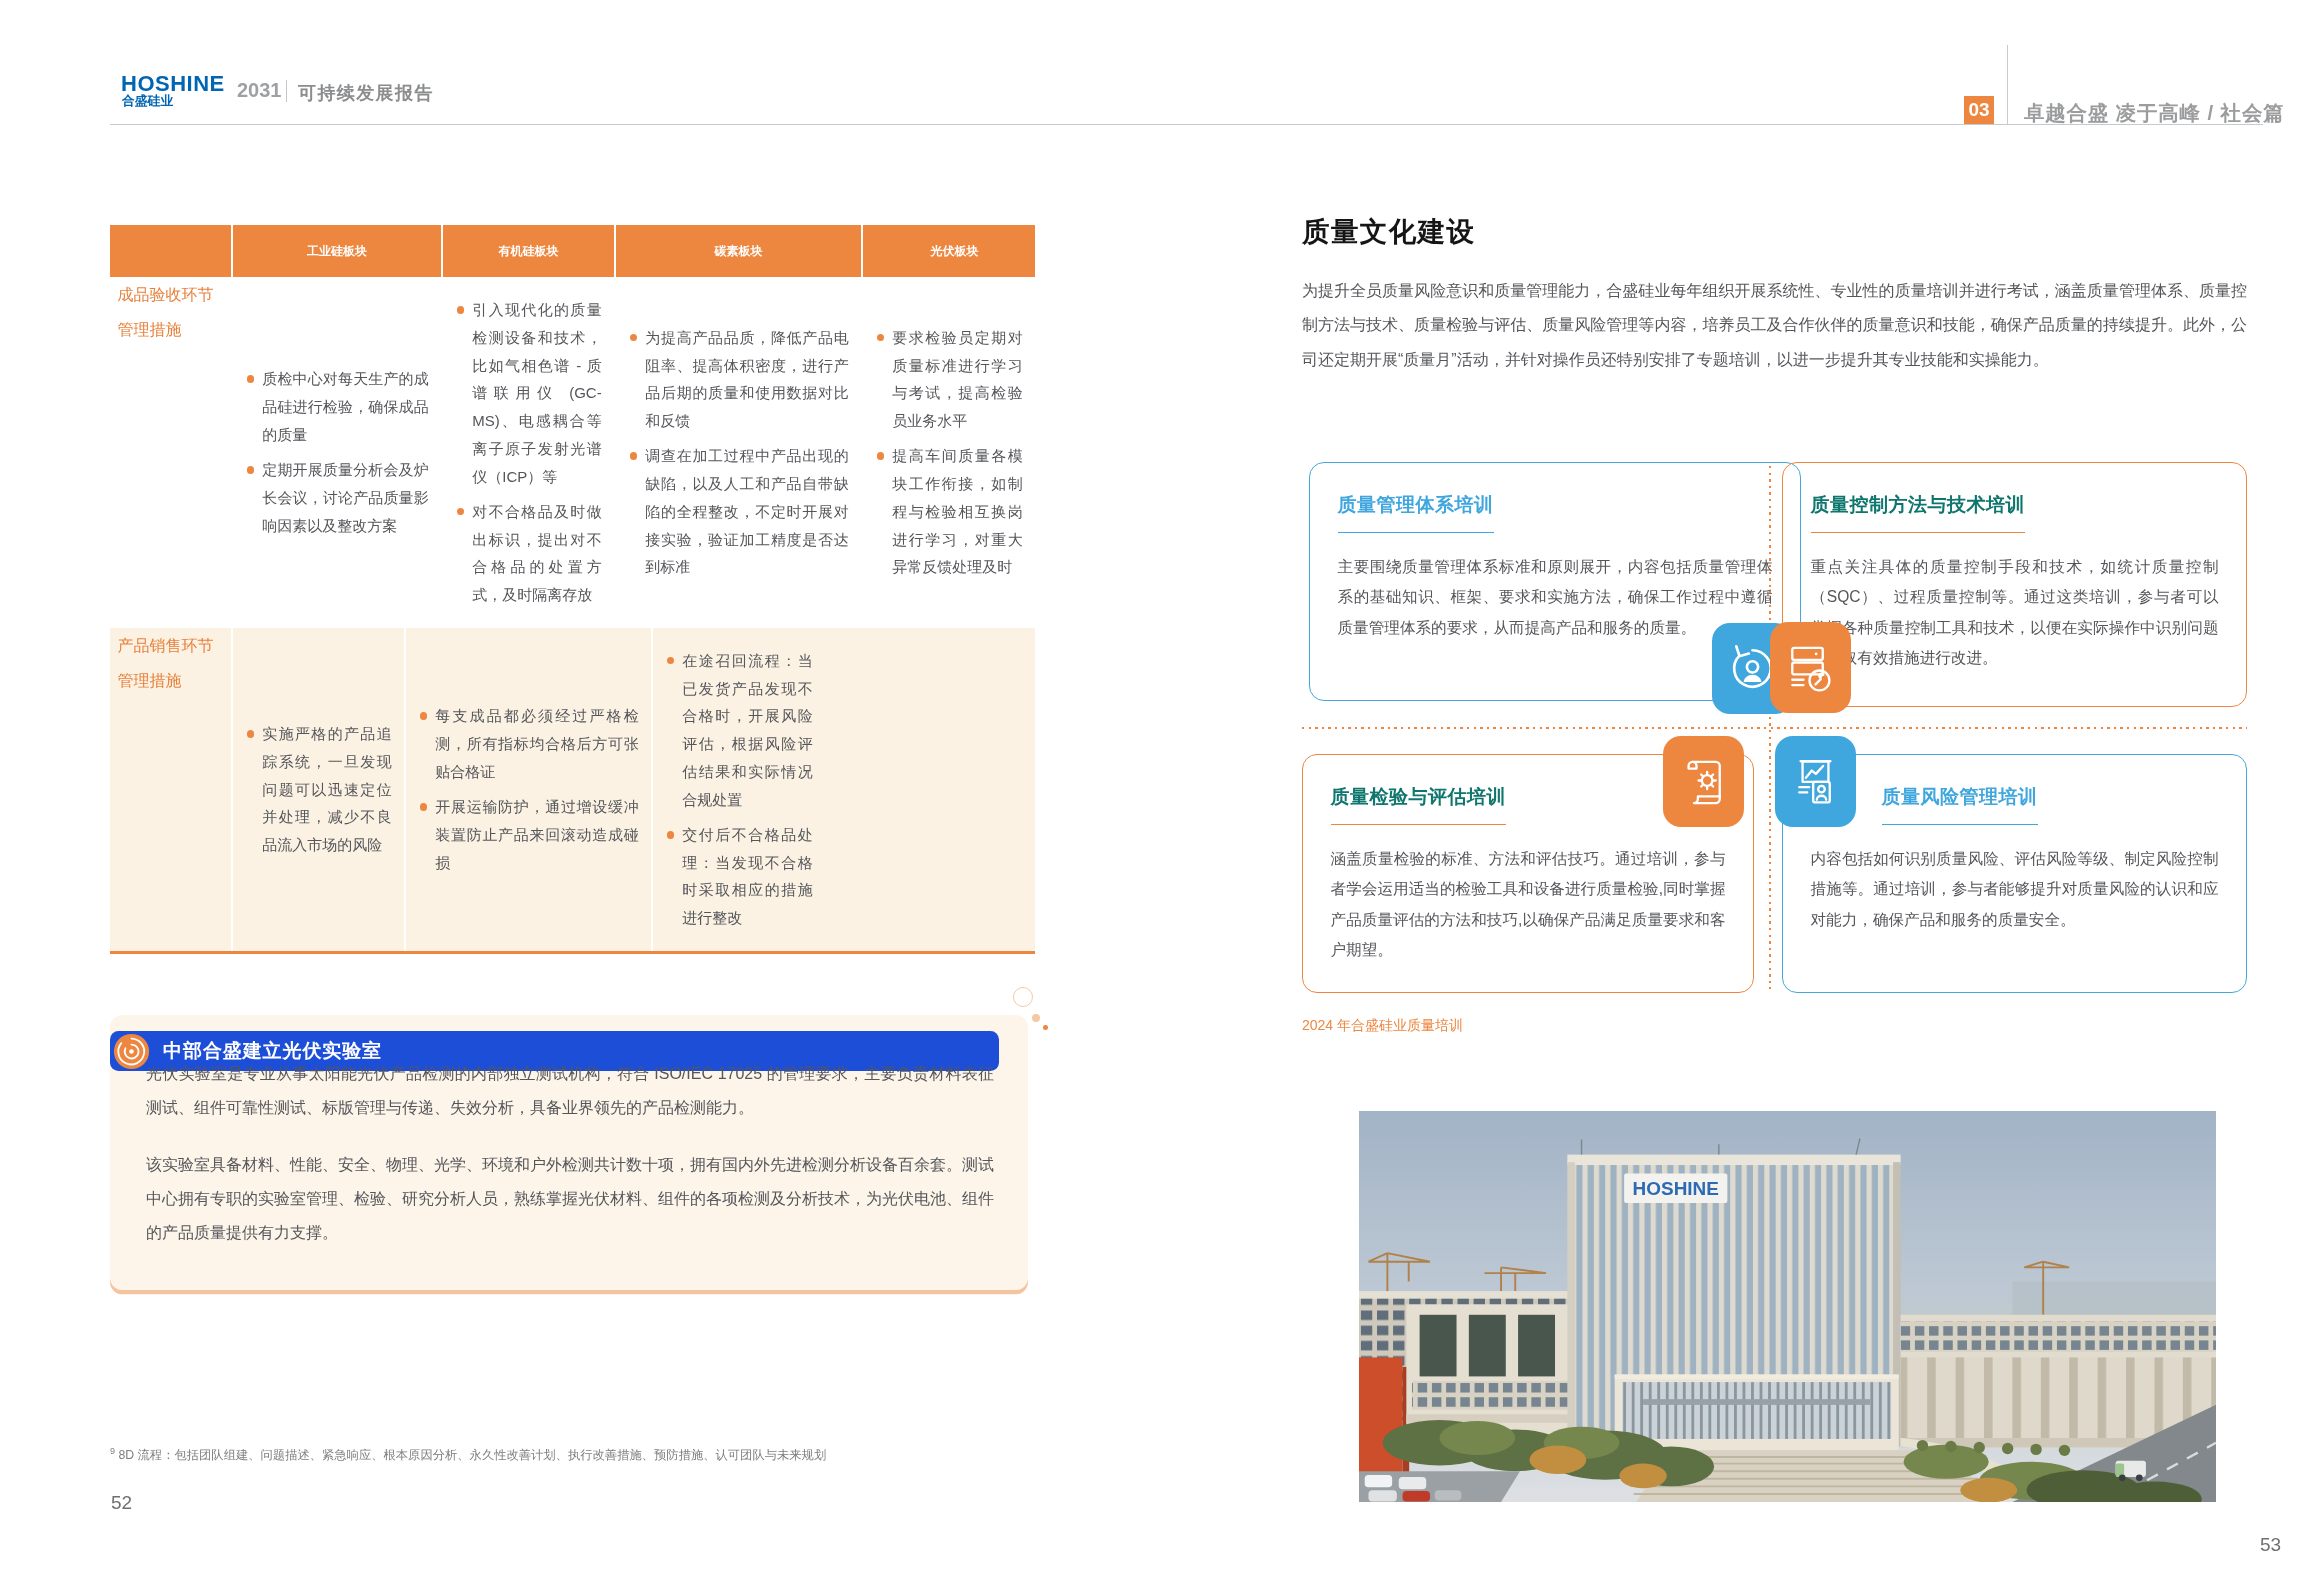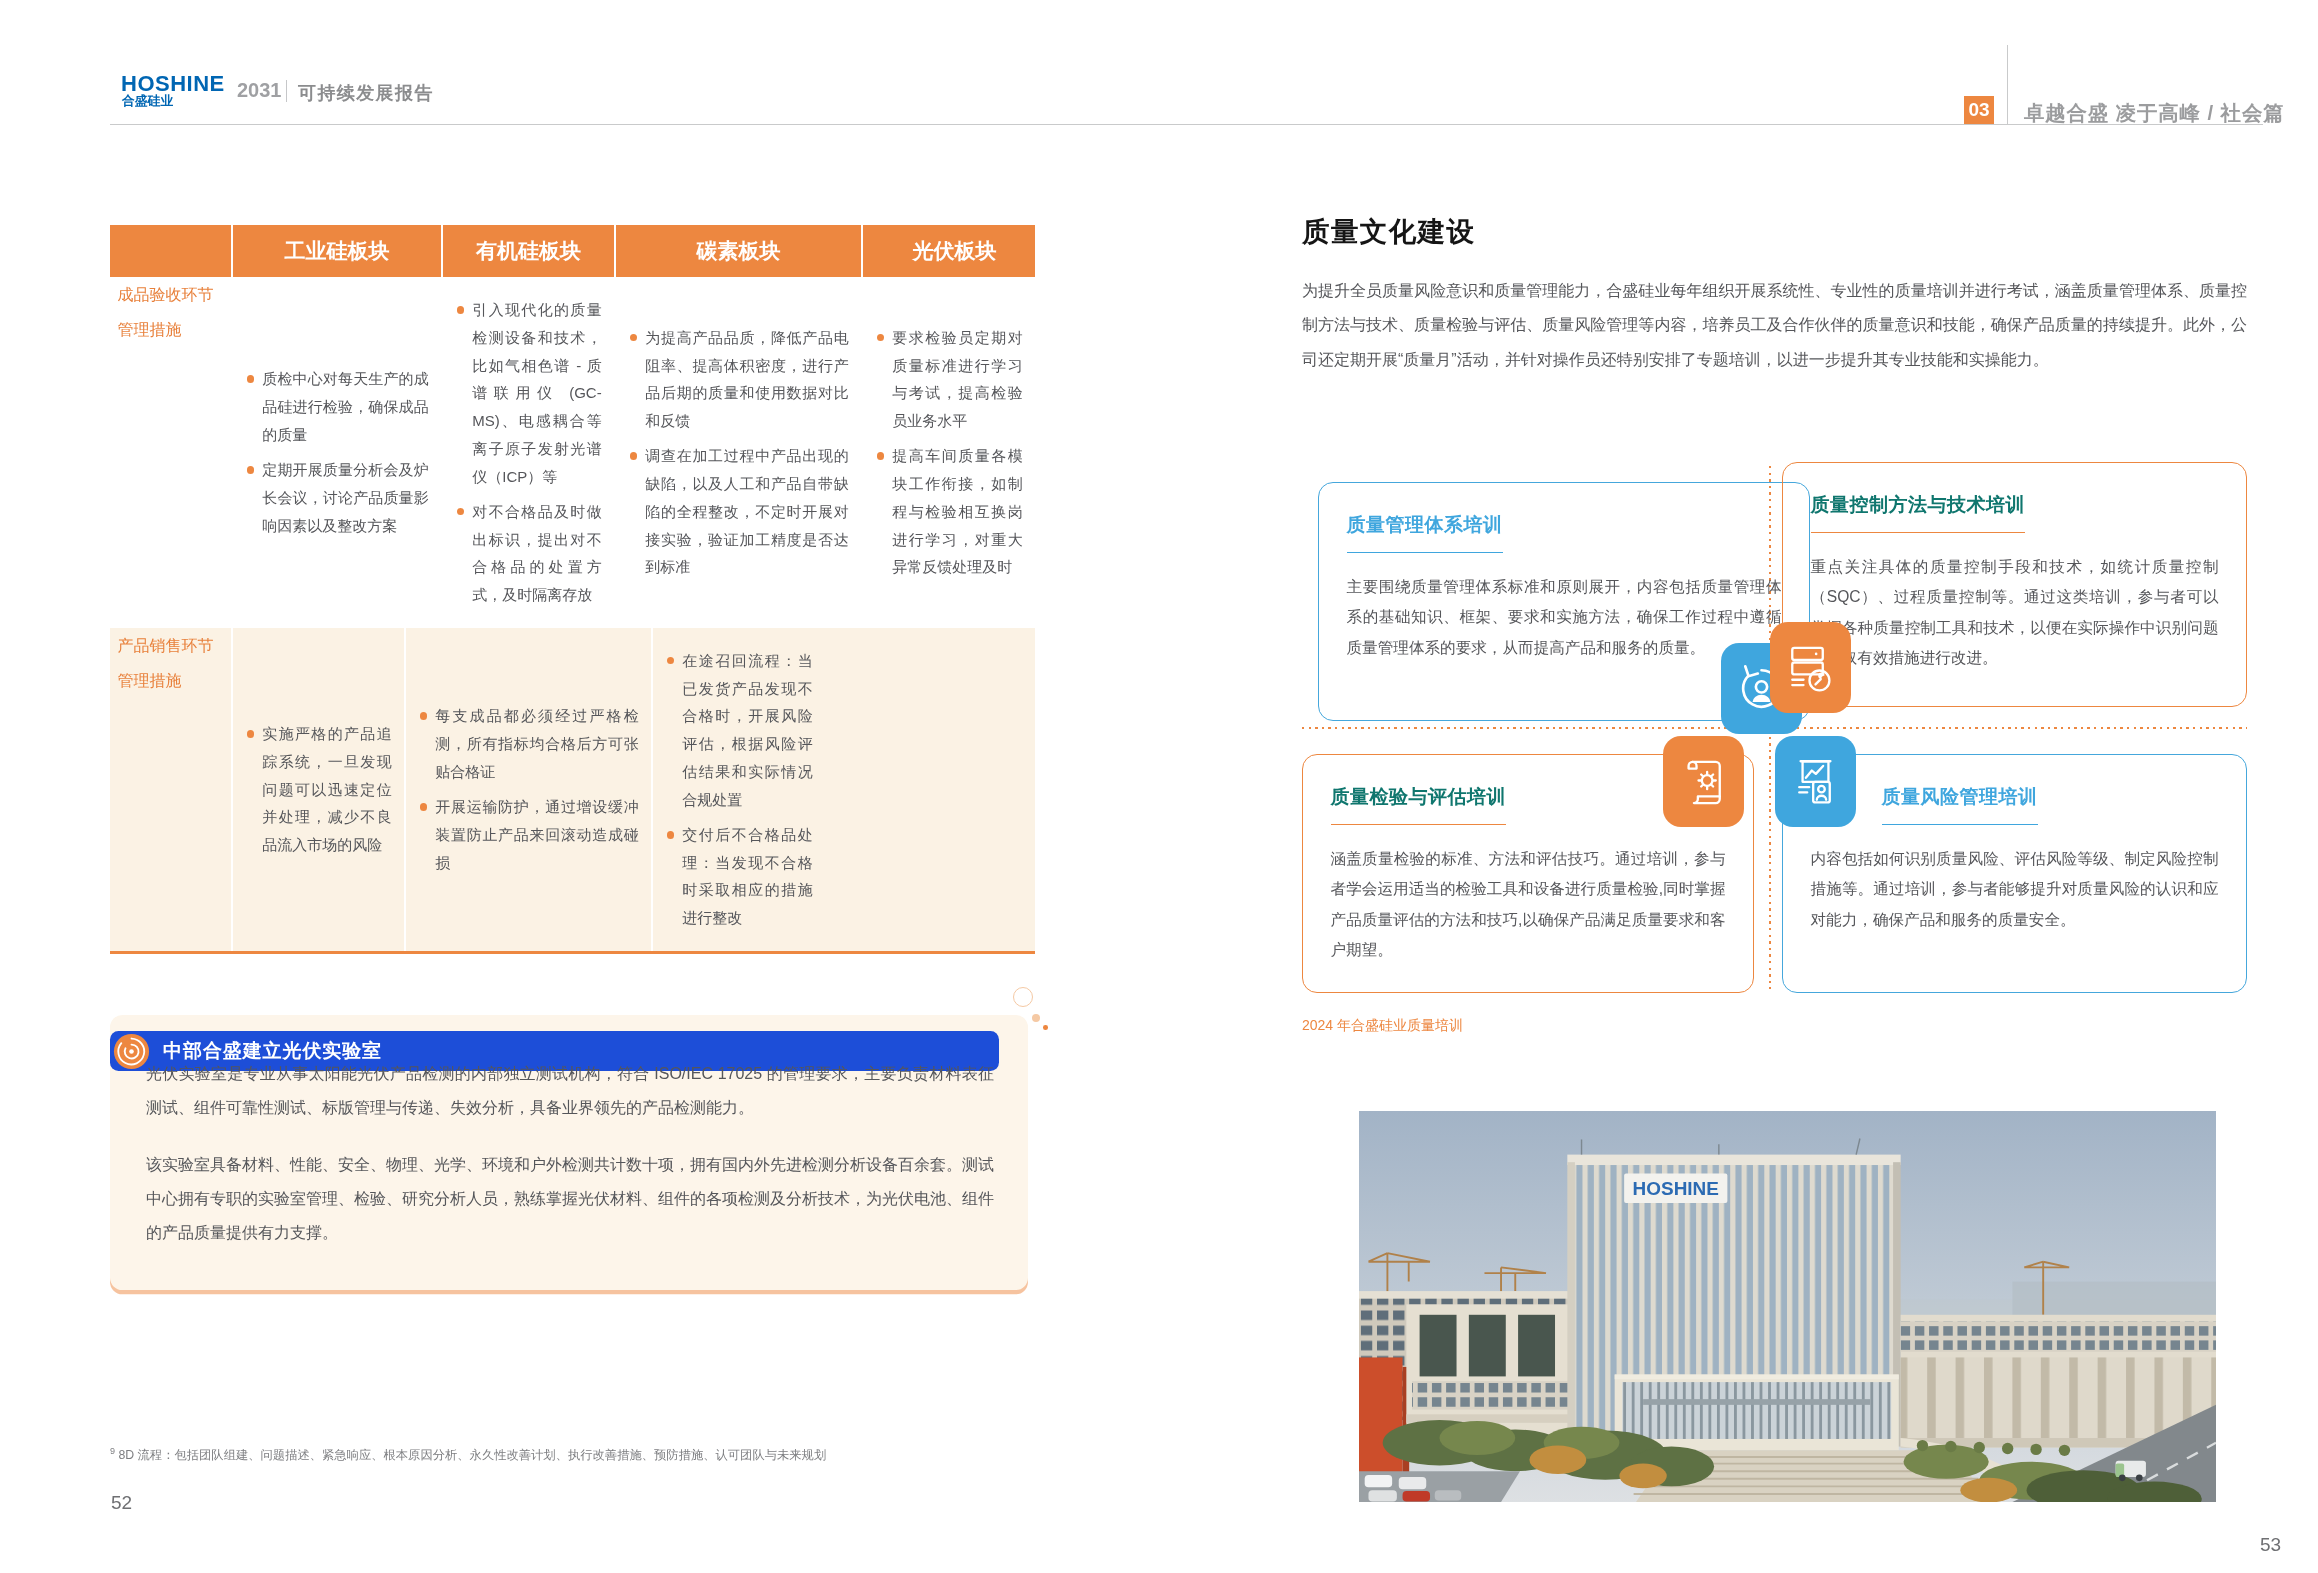--- a/index.html
+++ b/index.html
@@ -13,21 +13,21 @@
   .meta-div{position:absolute;left:286px;top:80px;width:1.4px;height:22px;background:#C6C7C9;}
   .meta-title{position:absolute;left:298px;top:81px;font-size:18px;font-weight:bold;color:#8B8C8E;letter-spacing:1.4px;}
   .top-rule{position:absolute;left:110px;top:124px;width:2153px;height:0.9px;background:#C9CACB;}
   .chap-badge{position:absolute;left:1964px;top:96px;width:30px;height:28px;background:#ED8740;color:#fff;
               font-size:19px;font-weight:bold;display:flex;align-items:center;justify-content:center;}
   .chap-vline{position:absolute;left:2007px;top:45px;width:0.9px;height:79px;background:#C9CACB;}
   .chap-title{position:absolute;left:2024px;top:99px;font-size:20.4px;font-weight:bold;color:#9B9C9E;letter-spacing:0.9px;}
   
   .qtable{position:absolute;left:110px;top:225px;width:925px;}
   .qt-head{display:flex;}
-  .qt-head .hc{height:52px;background:#ED8740;color:#fff;font-size:21px;font-weight:bold;
+  .qt-head .hc{height:52px;background:#ED8740;color:#fff;font-size:12px;font-weight:bold;
                display:flex;align-items:center;justify-content:center;box-sizing:border-box;border-right:2.4px solid #fff;}
   .qt-head .hc:last-child{border-right:none;padding-left:11px;}
   .qt-row{display:flex;}
   .row-white{background:#fff;}
   .row-cream{background:#FBF2E4;}
   .lc{box-sizing:border-box;border-right:2.4px solid #fff;display:flex;flex-direction:column;justify-content:flex-start;
       color:#E8813C;font-size:16px;line-height:2.2;padding-left:7.6px;}
   .cc{box-sizing:border-box;border-right:2.4px solid #fff;display:flex;flex-direction:column;justify-content:center;
       gap:7.6px;padding:19px 12.3px;}
   .qt-row .cc:last-child{border-right:none;}
@@ -172,21 +172,21 @@
     <span>8D 流程：包括团队组建、问题描述、紧急响应、根本原因分析、永久性改善计划、执行改善措施、预防措施、认可团队与未来规划</span>
   </div>
   <div class="pn-left">52</div>
 
   <div class="sec-title">质量文化建设</div>
   <div class="intro">为提升全员质量风险意识和质量管理能力，合盛硅业每年组织开展系统性、专业性的质量培训并进行考试，涵盖质量管理体系、质量控制方法与技术、质量检验与评估、质量风险管理等内容，培养员工及合作伙伴的质量意识和技能，确保产品质量的持续提升。此外，公司还定期开展“质量月”活动，并针对操作员还特别安排了专题培训，以进一步提升其专业技能和实操能力。</div>
 
   <div class="cards" id="cards">
     <div class="v-dash"></div>
     <div class="h-dash"></div>
-  <div class="card blue" style="left: 16px; top: 0px; width: 492px; height: 239px; margin-top: 20px;"><div class="card-title">质量管理体系培训</div><br><div class="card-body">主要围绕质量管理体系标准和原则展开，内容包括质量管理体系的基础知识、框架、要求和实施方法，确保工作过程中遵循质量管理体系的要求，从而提高产品和服务的质量。</div><div class="card-icon blue pos-br">
+  <div class="card blue" style="left: 7px; top: 0px; width: 492px; height: 239px;"><div class="card-title">质量管理体系培训</div><br><div class="card-body">主要围绕质量管理体系标准和原则展开，内容包括质量管理体系的基础知识、框架、要求和实施方法，确保工作过程中遵循质量管理体系的要求，从而提高产品和服务的质量。</div><div class="card-icon blue pos-br">
           <svg viewBox="0 0 170 190" width="57" height="63" fill="none" stroke="#fff" stroke-width="8" stroke-linecap="round">
             <path d="M85 40 a55 55 0 1 1 -40 17"></path>
             <polyline points="36,28 46,58 74,50"></polyline>
             <circle cx="85" cy="90" r="17"></circle>
             <path d="M58 136 a27 22 0 0 1 54 0" fill="#fff" stroke="none"></path>
           </svg>
         </div></div>
       <div class="card orange" style="left: 480px; top: 0px; width: 465px; height: 245px;"><div class="card-title">质量控制方法与技术培训</div><br><div class="card-body">重点关注具体的质量控制手段和技术，如统计质量控制（SQC）、过程质量控制等。通过这类培训，参与者可以掌握各种质量控制工具和技术，以便在实际操作中识别问题并采取有效措施进行改进。</div><div class="card-icon orange pos-bl">
           <svg viewBox="0 0 170 190" width="57" height="63" fill="none" stroke="#fff" stroke-width="7" stroke-linecap="round">
             <rect x="30" y="36" width="92" height="36" rx="6"></rect>

